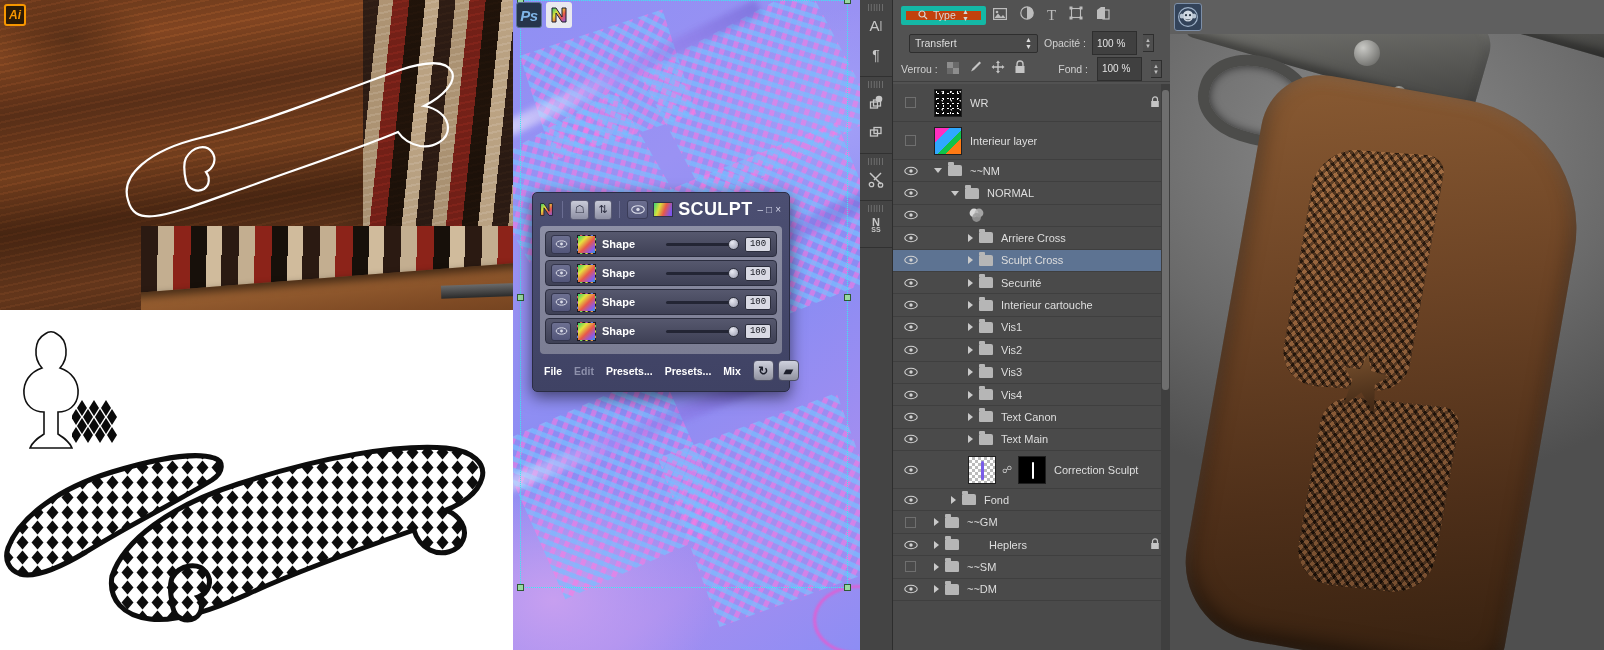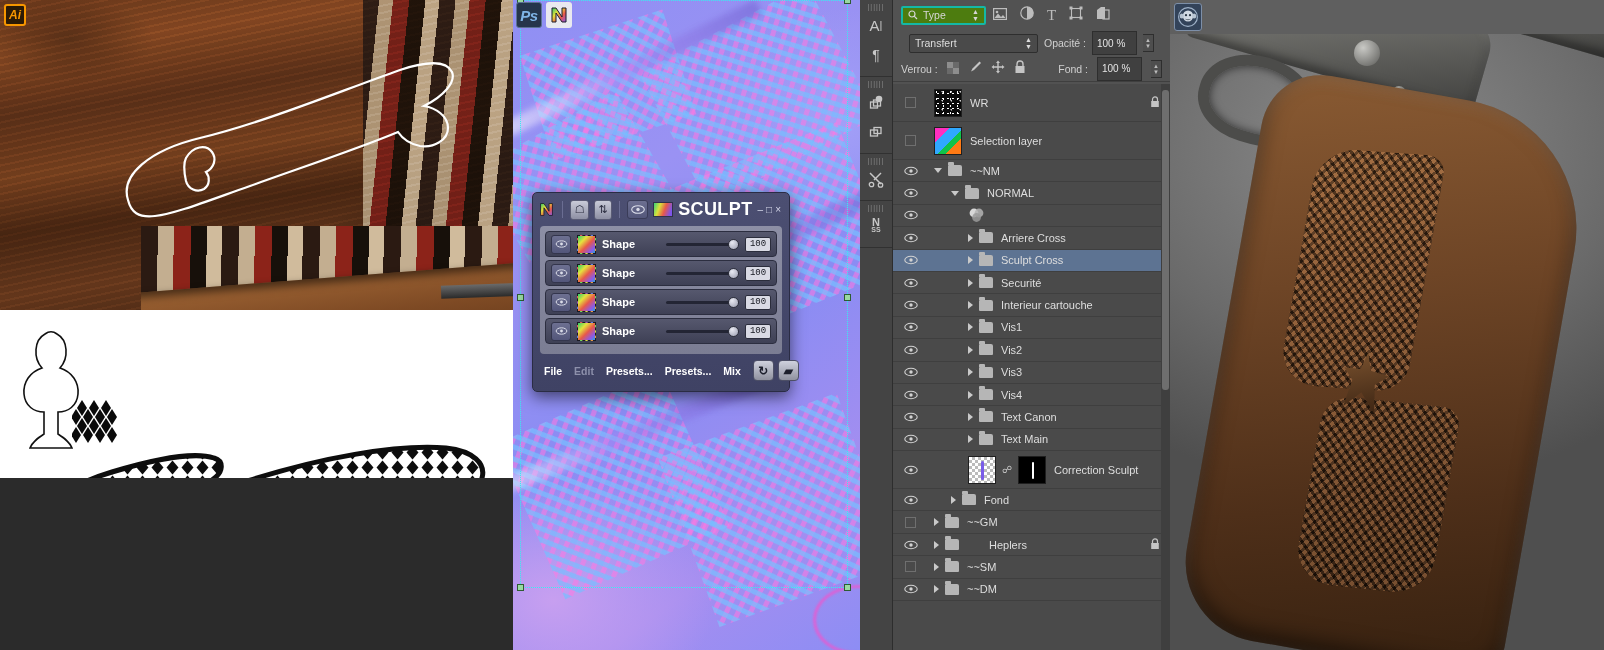--- a/index.html
+++ b/index.html
@@ -1,21 +1,21 @@
 <!DOCTYPE html>
 <html><head>
 <meta charset="utf-8">
 <style>
   * { box-sizing: border-box; margin:0; padding:0; }
   html,body { width:1604px; height:650px; overflow:hidden; background:#2b2b2b;
     font-family:"Liberation Sans", sans-serif; }
   #root { position:relative; width:1604px; height:650px; }
 
   
-  #ai-pane { position:absolute; left:0; top:0; width:513px; height:478px;
+  #ai-pane { position:absolute; left:0; top:0; width:513px; height:650px;
     background:#ffffff; overflow:hidden; }
   .photo-top { position:absolute; left:0; top:0; width:513px; height:320px;
     background:
       radial-gradient(ellipse 120px 60px at 70px 40px, rgba(0,0,0,.30), transparent 70%),
       radial-gradient(ellipse 160px 90px at 430px 250px, rgba(0,0,0,.35), transparent 70%),
       linear-gradient(172deg,#6e3a1c 0%, #8a4a23 14%, #5e3118 30%, #7a421f 46%,
                       #4b2712 60%, #6a3a1d 76%, #3a1e0e 100%);
   }
   .rug-strip { position:absolute; right:0; top:0; width:150px; height:320px;
     background: repeating-linear-gradient(96deg,
@@ -134,22 +134,22 @@
   .dock-rail { position:absolute; left:0; top:0; width:33px; height:650px;
     background:#444444; border-right:1px solid #2d2d2d; }
   .rail-grp { border-bottom:1px solid #313131; padding:3px 0 6px; }
   .rail-dots { height:7px; display:flex; align-items:center; justify-content:center;
     color:#8a8a8a; font-size:7px; letter-spacing:1px; }
   .rail-ico { height:30px; display:flex; align-items:center; justify-content:center;
     color:#c7c7c7; }
   .lp-body { position:absolute; left:33px; top:0; width:277px; height:650px;
     background:#525252; }
   .lp-row1 { height:30px; display:flex; align-items:center; padding:0 8px; gap:7px; }
-  .lp-search { width:85px; height:19px; background:#4d7c0f; border:2px solid #14b8a6;
-    border-radius:2px; display:flex; align-items:center; gap:5px; padding:0 5px;
+  .lp-search { width:85px; height:19px; background:#c2410c; border:5px solid #14b8a6;
+    border-radius:2px; display:flex; align-items:center; gap:5px; padding:0 12px;
     color:#d6d6d6; font-size:10.5px; }
   .lp-filters { display:flex; gap:13px; align-items:center; color:#bdbdbd; }
   .lp-row2 { height:26px; display:flex; align-items:center; padding:0 16px; gap:6px; }
   .lp-blend { flex:1; max-width:142px; height:19px; background:#4a4a4a;
     border:1px solid #2e2e2e; border-radius:2px; display:flex; align-items:center;
     padding:0 5px; color:#dcdcdc; font-size:10.5px; }
   .lp-lbl { color:#d0d0d0; font-size:10.5px; white-space:nowrap; }
   .lp-num { width:45px; height:24px; background:#404040; border:1px solid #2e2e2e;
     color:#e3e3e3; font-size:10px; display:flex; align-items:center;
     padding-left:4px; }
@@ -579,21 +579,21 @@
                 <rect x="1.2" y="5" width="7.6" height="6" fill="#c5c5c5"></rect>
               </svg></span>
           </div>
           <div class="lyr tall">
             <div class="eyecol">
               <div class="eyebox"></div>
             </div>
             <div class="thumbcol" style="margin-left:6px;gap:6px;">
               <span class="tw" style="background:linear-gradient(135deg,#ff2fc0 0 28%,#2fa8ff 28% 55%,#11c24a 55% 70%,#ff7a14 70% 100%);"></span>
             </div>
-            <span class="lname" style="margin-left:8px;">Selection layer</span>
+            <span class="lname" style="margin-left:8px;">Interieur layer</span>
           </div>
           <div class="lyr">
             <div class="eyecol">
               <svg class="eye" viewBox="0 0 14 10">
                 <ellipse cx="7" cy="5" rx="6.2" ry="3.7" fill="none" stroke="#d2d2d2" stroke-width="1.1"></ellipse>
                 <circle cx="7" cy="5" r="1.7" fill="#d2d2d2"></circle>
               </svg>
             </div>
             <div class="thumbcol" style="margin-left:6px;gap:6px;">
               <span class="tri open"></span>

